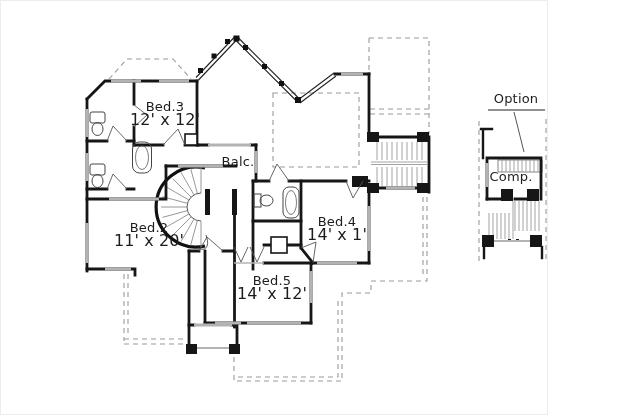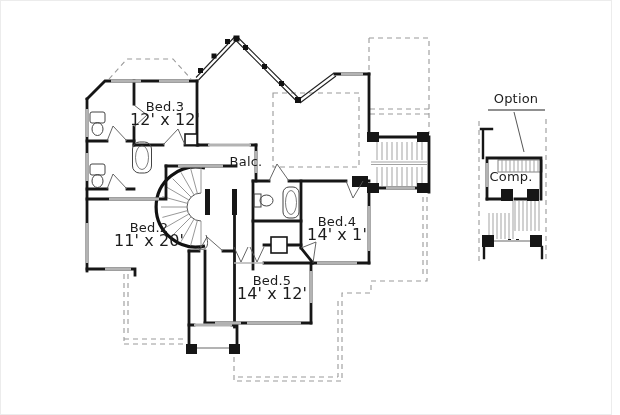--- a/index.html
+++ b/index.html
@@ -1,17 +1,17 @@
 <!DOCTYPE html>
 <html><head>
 <meta charset="utf-8">
 <style>
   html,body{margin:0;padding:0;background:#fff;}
   .canvas{
-    position:relative;width:612px;height:415px;background:#ffffff;
+    position:relative;width:548px;height:415px;background:#ffffff;
     border:1px solid #ececec;box-sizing:border-box;overflow:hidden;
     font-family:"DejaVu Sans",sans-serif;
   }
   .linework{position:absolute;left:0;top:0;}
   .lbl{
     position:absolute;transform:translate(-50%,-50%);
     text-align:center;color:#1c1c1c;white-space:nowrap;
     font-size:13px;line-height:12.5px;letter-spacing:.2px;
   }
   .lbl .dims{font-size:16px;letter-spacing:.1px;}
@@ -199,21 +199,21 @@
       <path d="M513,111 L523,151" stroke="#555" stroke-width="1"></path>
     </g>
   </svg>
 
   <div class="lbl" style="left:164px;top:112px">
     <div>Bed.3</div>
     <div class="dims">12' x 12'</div>
   </div>
 
 
-  <div class="lbl" style="left:245px;top:161px">
+  <div class="lbl" style="left:237px;top:161px">
     <div>Balc.</div>
   </div>
 
   <div class="lbl" style="left:148px;top:233px">
     <div>Bed.2</div>
     <div class="dims">11' x 20'</div>
   </div>
 
   <div class="lbl" style="left:336px;top:227px">
     <div>Bed.4</div>

